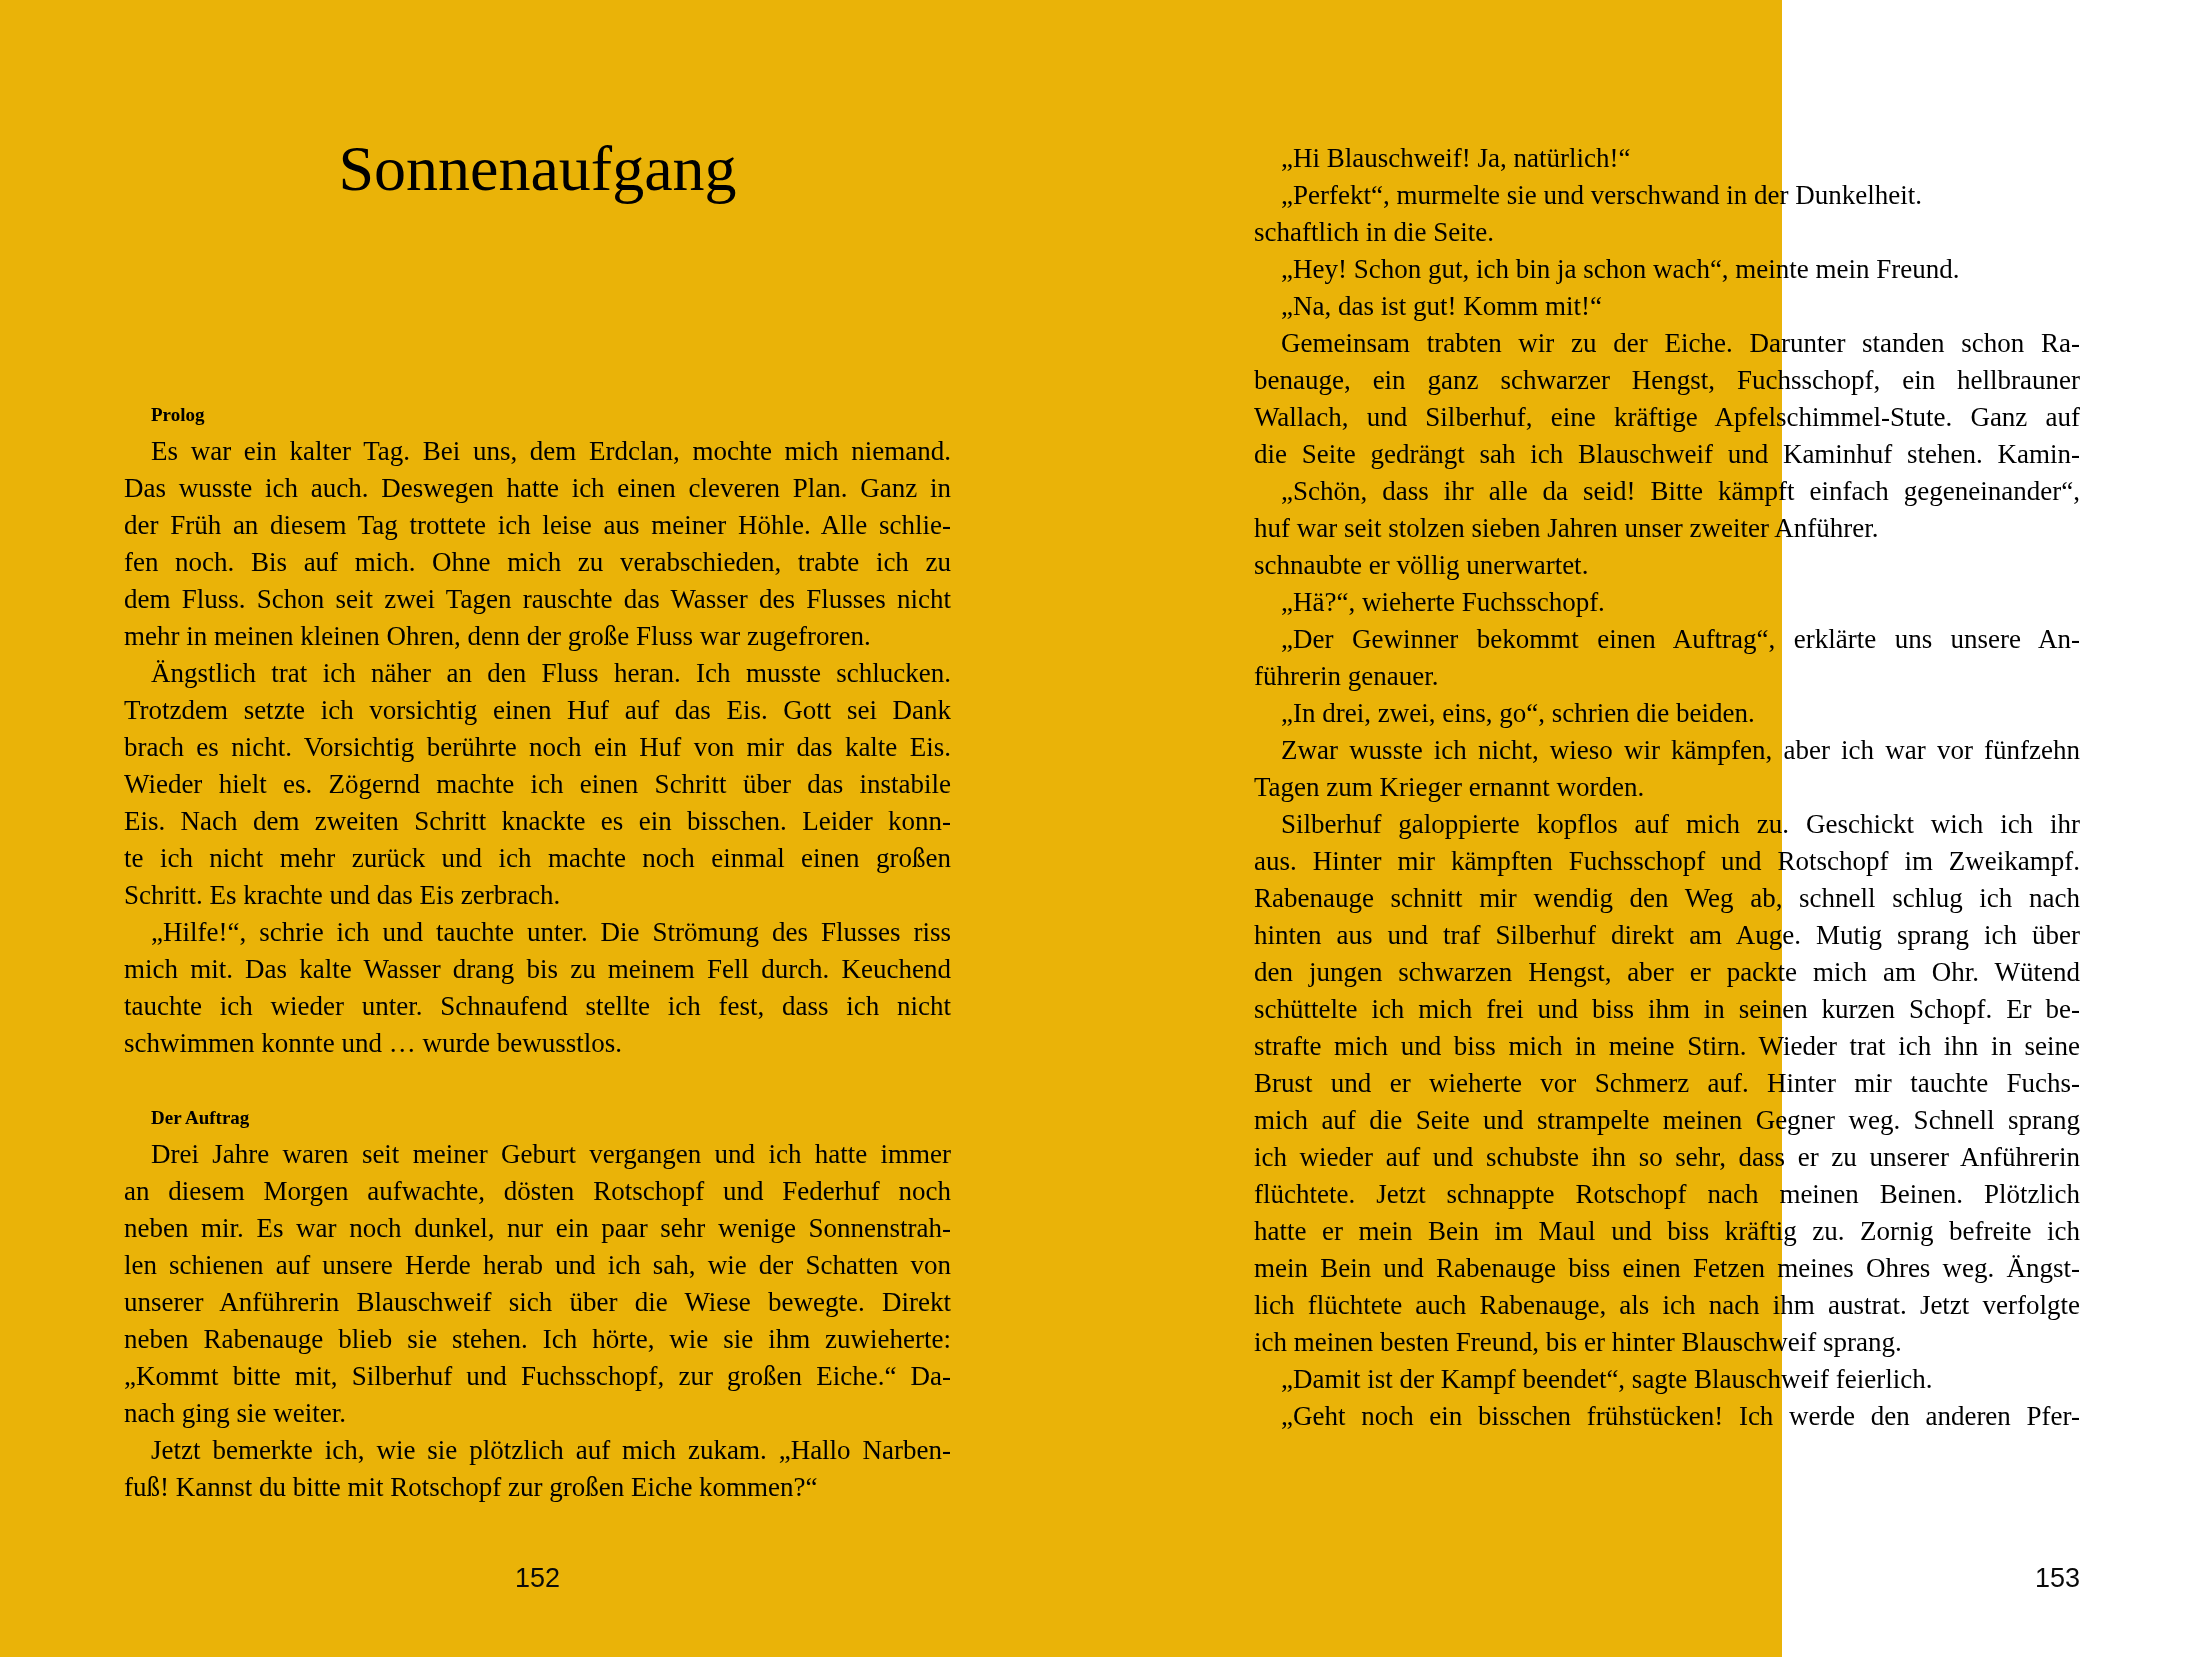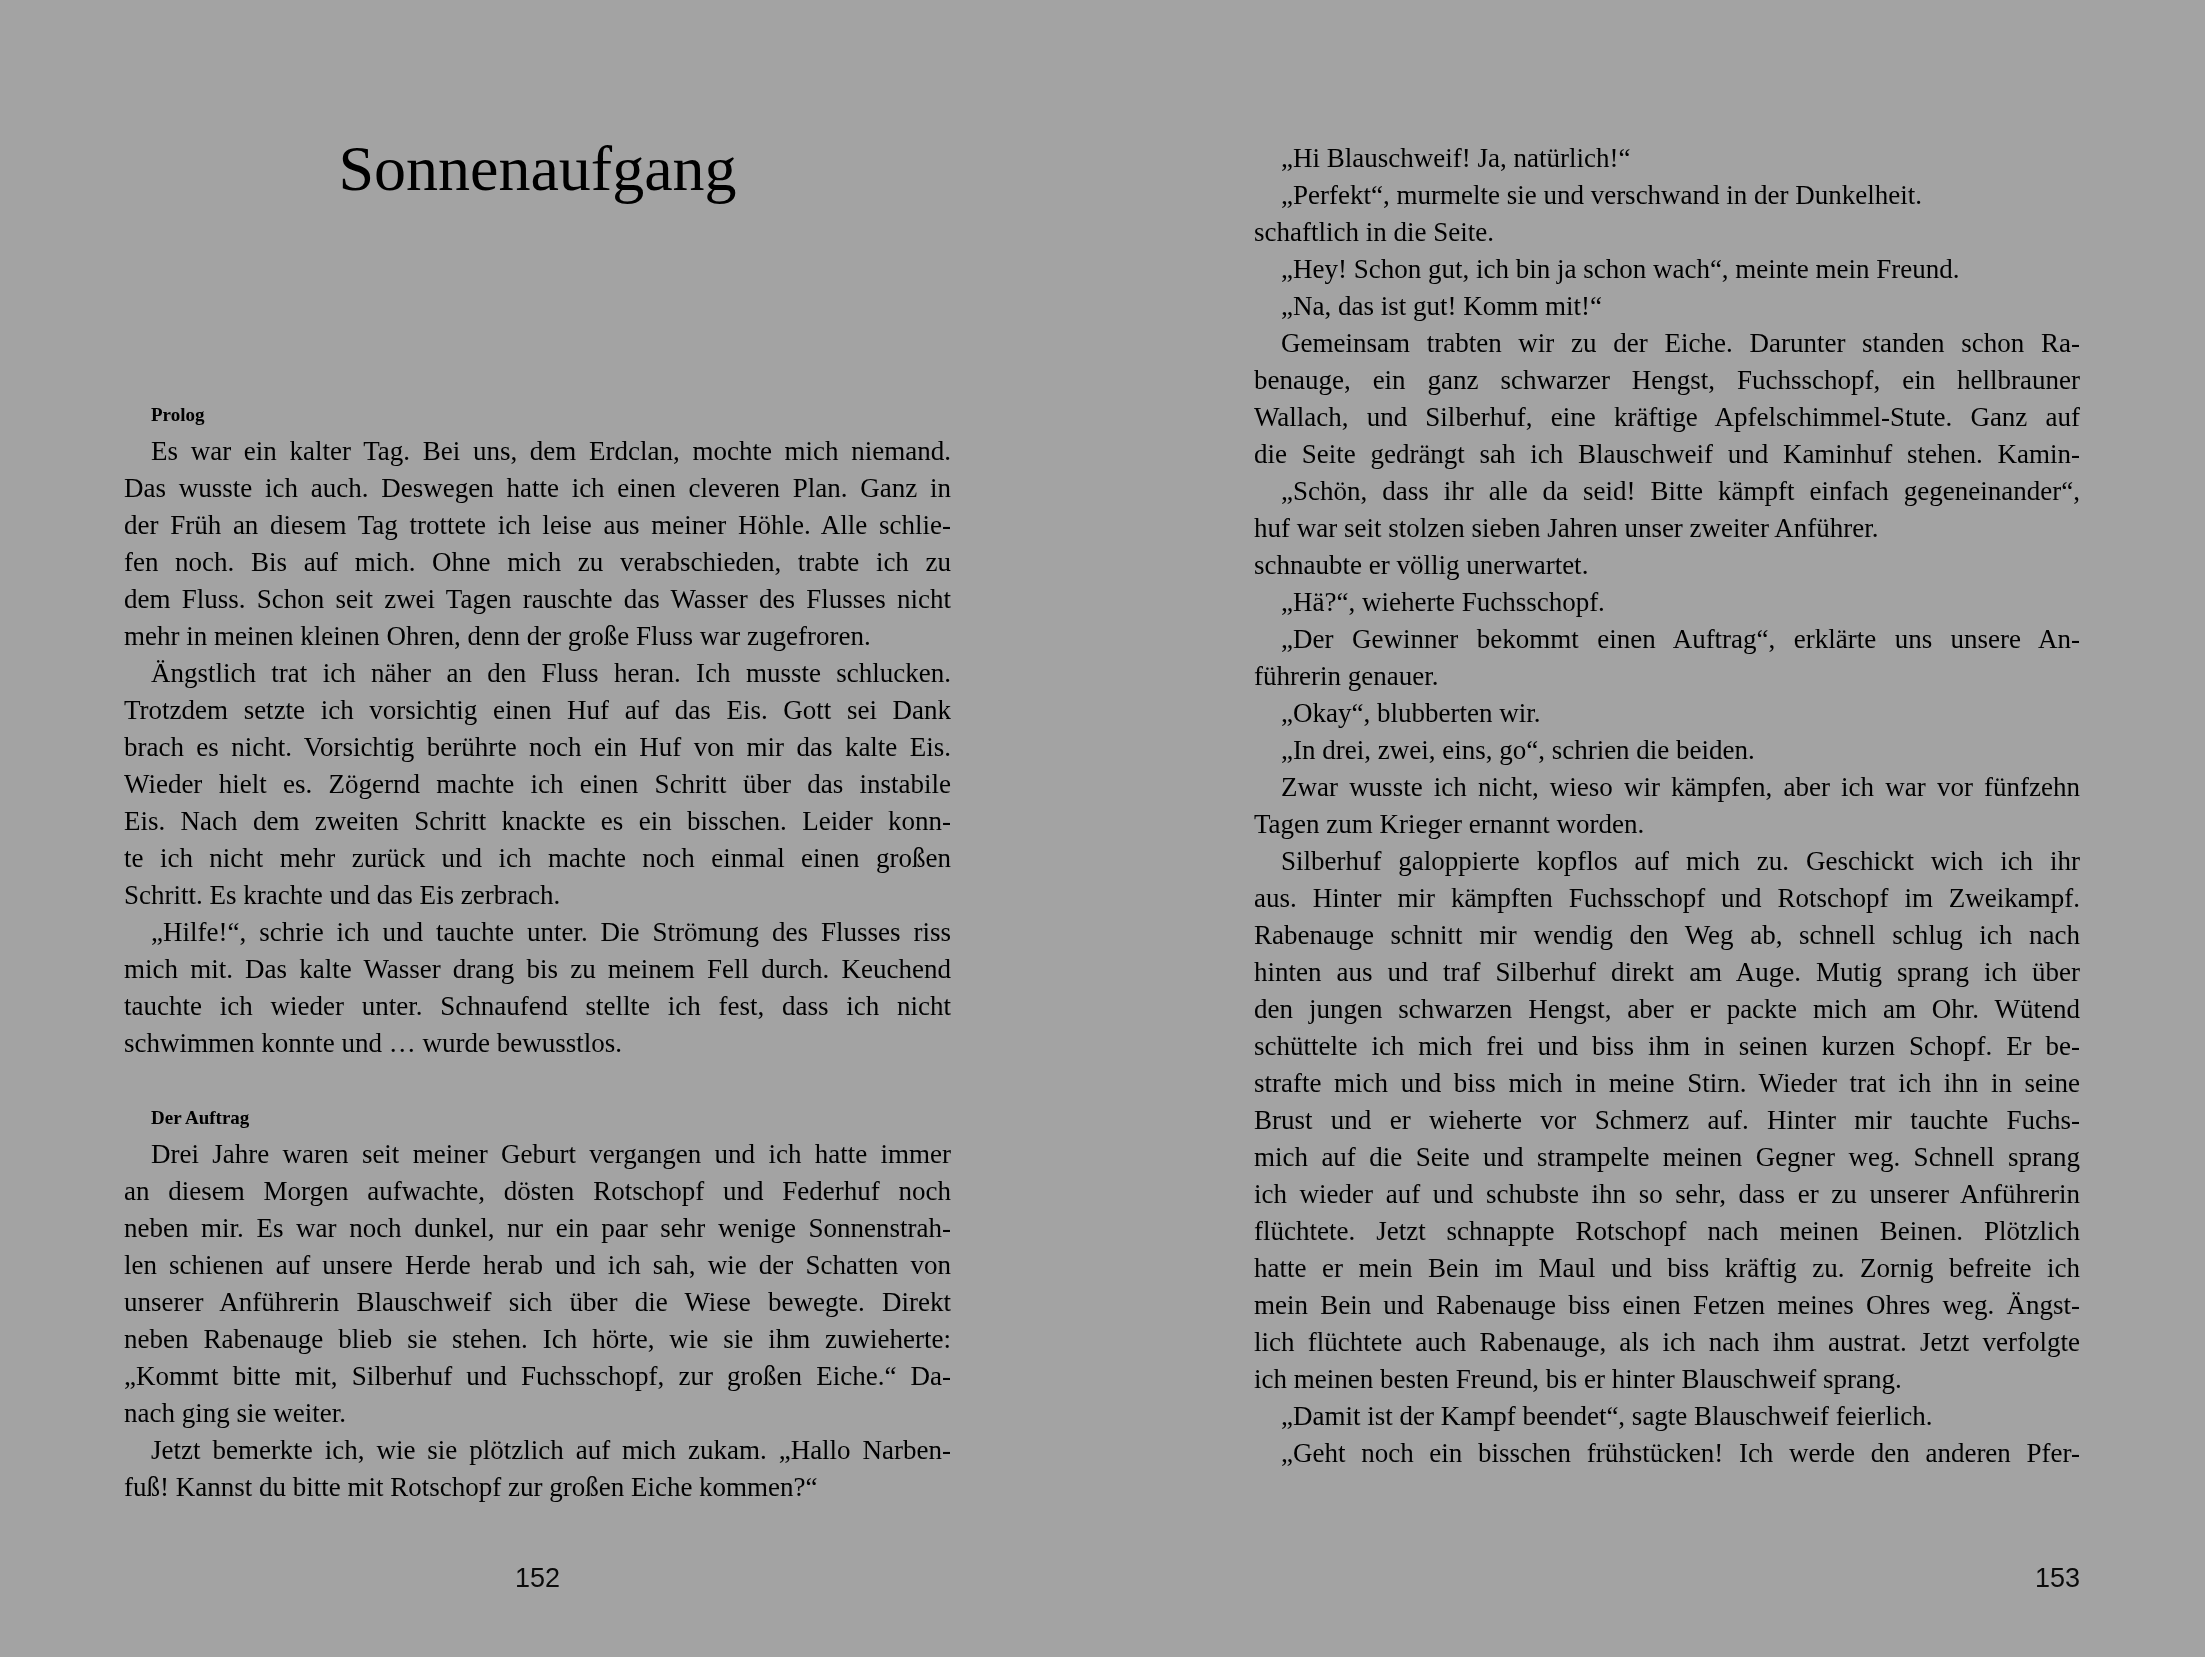--- a/index.html
+++ b/index.html
@@ -5,23 +5,23 @@
   html, body {
     margin: 0;
     padding: 0;
     width: 2205px;
     height: 1657px;
     background: #ffffff;
     overflow: hidden;
   }
   .spread {
     position: relative;
-    width: 2205px;
+    width: 1782px;
     height: 1657px;
-    background: #a3a3a3;
+    background: #eab308;
     color: #000000;
     font-family: "Liberation Serif", "DejaVu Serif", serif;
   }
   .chapter-title {
     position: absolute;
     left: 124px;
     top: 137px;
     width: 827px;
     margin: 0;
     font-size: 64px;
@@ -138,21 +138,20 @@
         <div class="line indent just">Gemeinsam trabten wir zu der Eiche. Darunter standen schon Ra-</div>
         <div class="line just">benauge, ein ganz schwarzer Hengst, Fuchsschopf, ein hellbrauner</div>
         <div class="line just">Wallach, und Silberhuf, eine kräftige Apfelschimmel-Stute. Ganz auf</div>
         <div class="line just">die Seite gedrängt sah ich Blauschweif und Kaminhuf stehen. Kamin-</div>
         <div class="line indent just">„Schön, dass ihr alle da seid! Bitte kämpft einfach gegeneinander“,</div>
         <div class="line">huf war seit stolzen sieben Jahren unser zweiter Anführer.</div>
         <div class="line">schnaubte er völlig unerwartet.</div>
         <div class="line indent">„Hä?“, wieherte Fuchsschopf.</div>
         <div class="line indent just">„Der Gewinner bekommt einen Auftrag“, erklärte uns unsere An-</div>
         <div class="line">führerin genauer.</div>
-        <div class="line indent">„Okay“, blubberten wir.</div>
         <div class="line indent">„In drei, zwei, eins, go“, schrien die beiden.</div>
         <div class="line indent just">Zwar wusste ich nicht, wieso wir kämpfen, aber ich war vor fünfzehn</div>
         <div class="line">Tagen zum Krieger ernannt worden.</div>
         <div class="line indent just">Silberhuf galoppierte kopflos auf mich zu. Geschickt wich ich ihr</div>
         <div class="line just">aus. Hinter mir kämpften Fuchsschopf und Rotschopf im Zweikampf.</div>
         <div class="line just">Rabenauge schnitt mir wendig den Weg ab, schnell schlug ich nach</div>
         <div class="line just">hinten aus und traf Silberhuf direkt am Auge. Mutig sprang ich über</div>
         <div class="line just">den jungen schwarzen Hengst, aber er packte mich am Ohr. Wütend</div>
         <div class="line just">schüttelte ich mich frei und biss ihm in seinen kurzen Schopf. Er be-</div>
         <div class="line just">strafte mich und biss mich in meine Stirn. Wieder trat ich ihn in seine</div>

